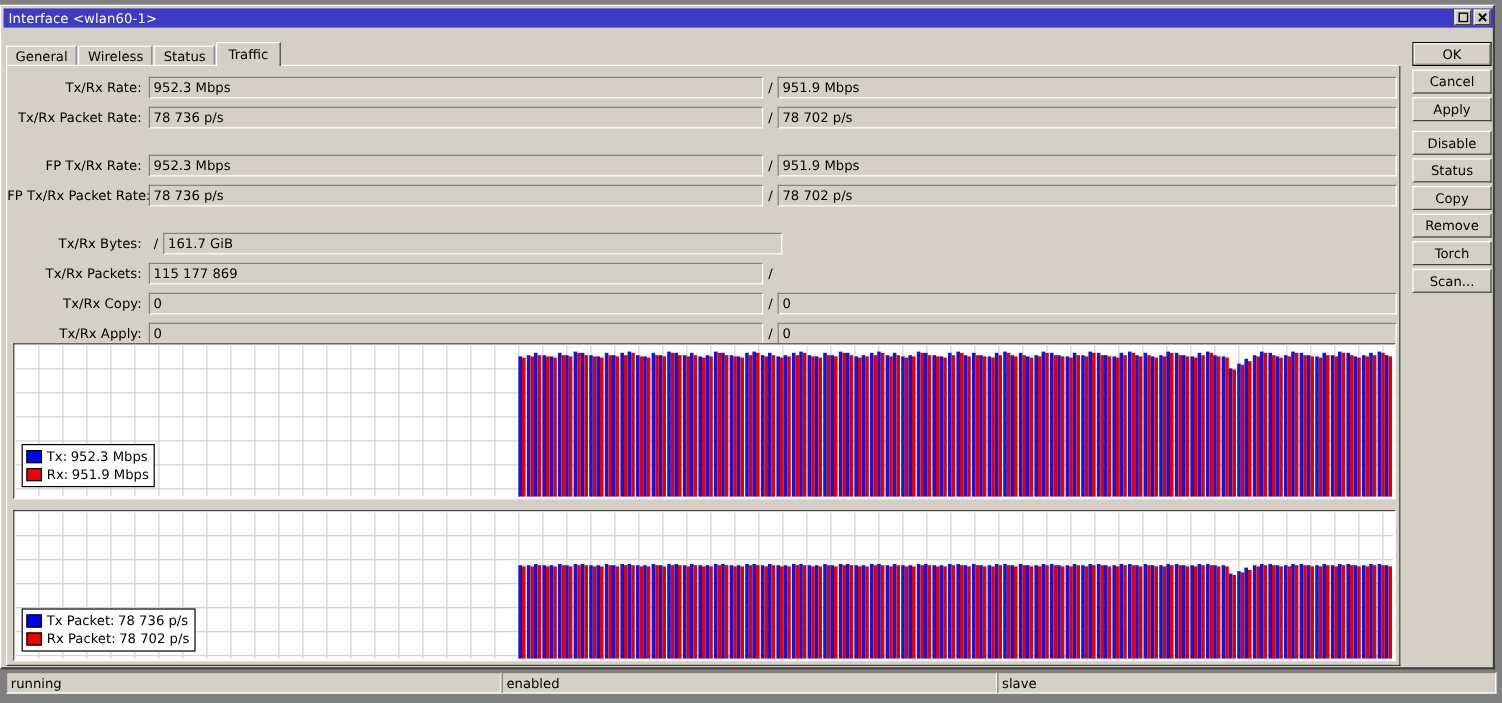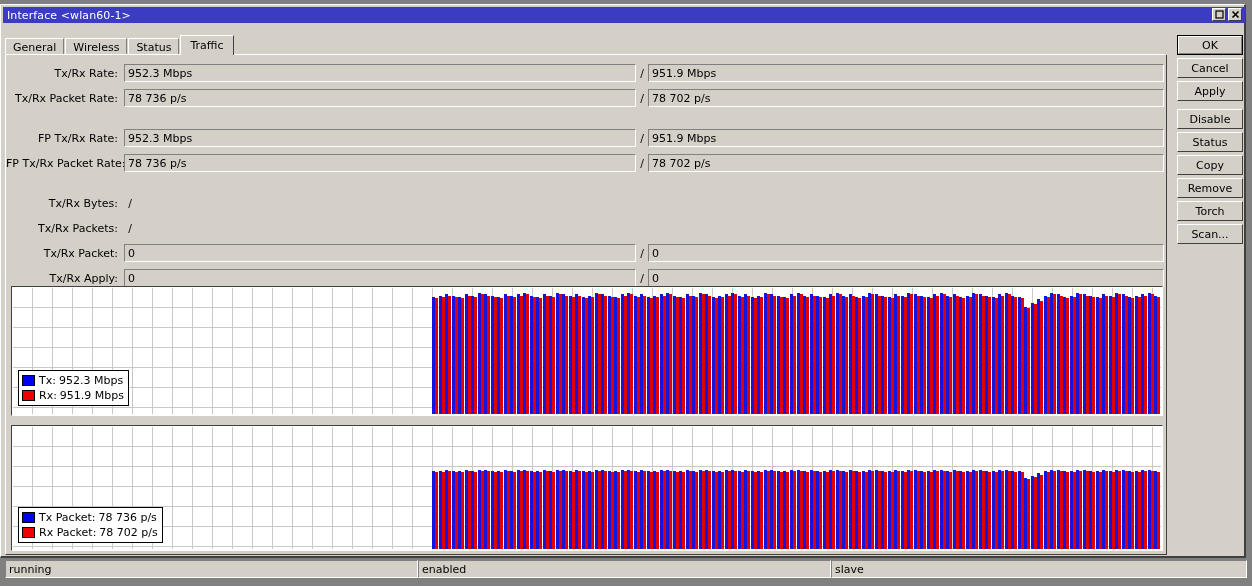--- a/index.html
+++ b/index.html
@@ -216,27 +216,29 @@
         </div>
         <div class="row" style="top: 98px;">
           <div class="lbl">FP Tx/Rx Packet Rate:</div>
           <div class="field f-left">78 736 p/s</div>
           <div class="slash">/</div>
           <div class="field f-right">78 702 p/s</div>
         </div>
         <div class="row" style="top: 138px;">
           <div class="lbl">Tx/Rx Bytes:</div>
           <div class="slash">/</div>
+          <div class="field f-right">161.7 GiB</div>
         </div>
         <div class="row" style="top: 163px;">
           <div class="lbl">Tx/Rx Packets:</div>
+          <div class="field f-left">115 177 869</div>
           <div class="slash">/</div>
         </div>
         <div class="row" style="top: 188px;">
-          <div class="lbl">Tx/Rx Packet:</div>
+          <div class="lbl">Tx/Rx Copy:</div>
           <div class="field f-left">0</div>
           <div class="slash">/</div>
           <div class="field f-right">0</div>
         </div>
         <div class="row" style="top: 213px;">
           <div class="lbl">Tx/Rx Apply:</div>
           <div class="field f-left">0</div>
           <div class="slash">/</div>
           <div class="field f-right">0</div>
         </div>

